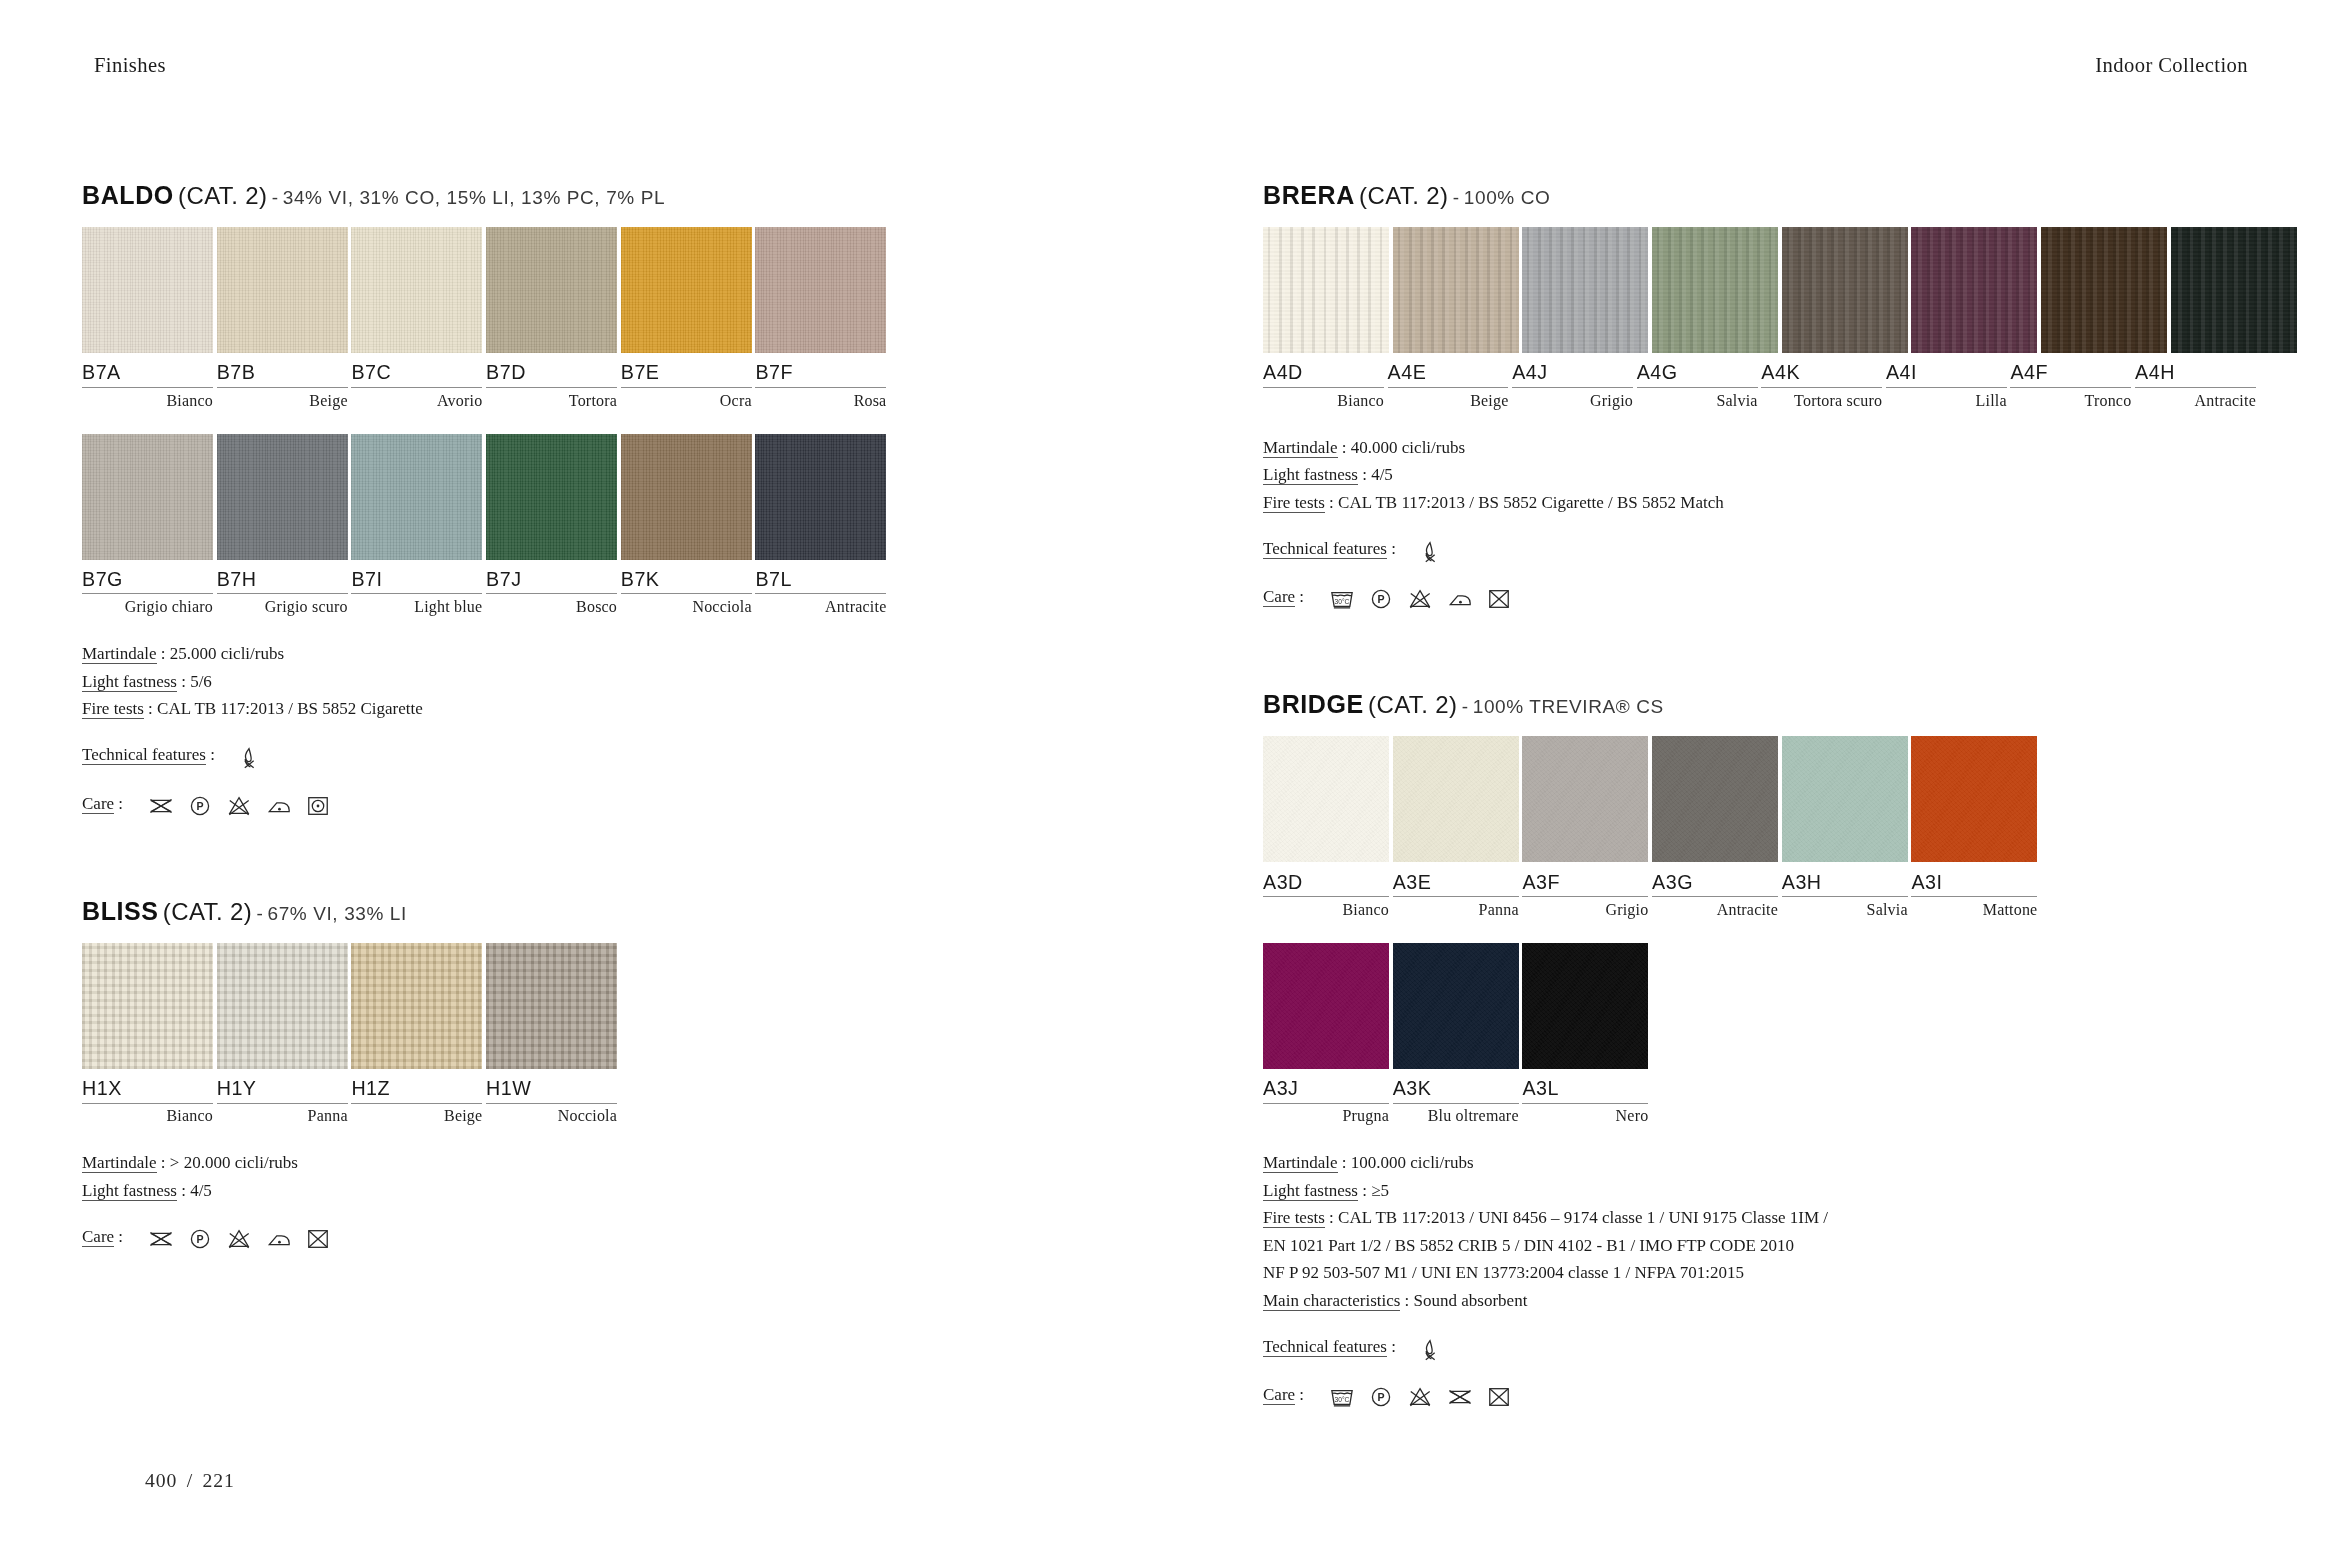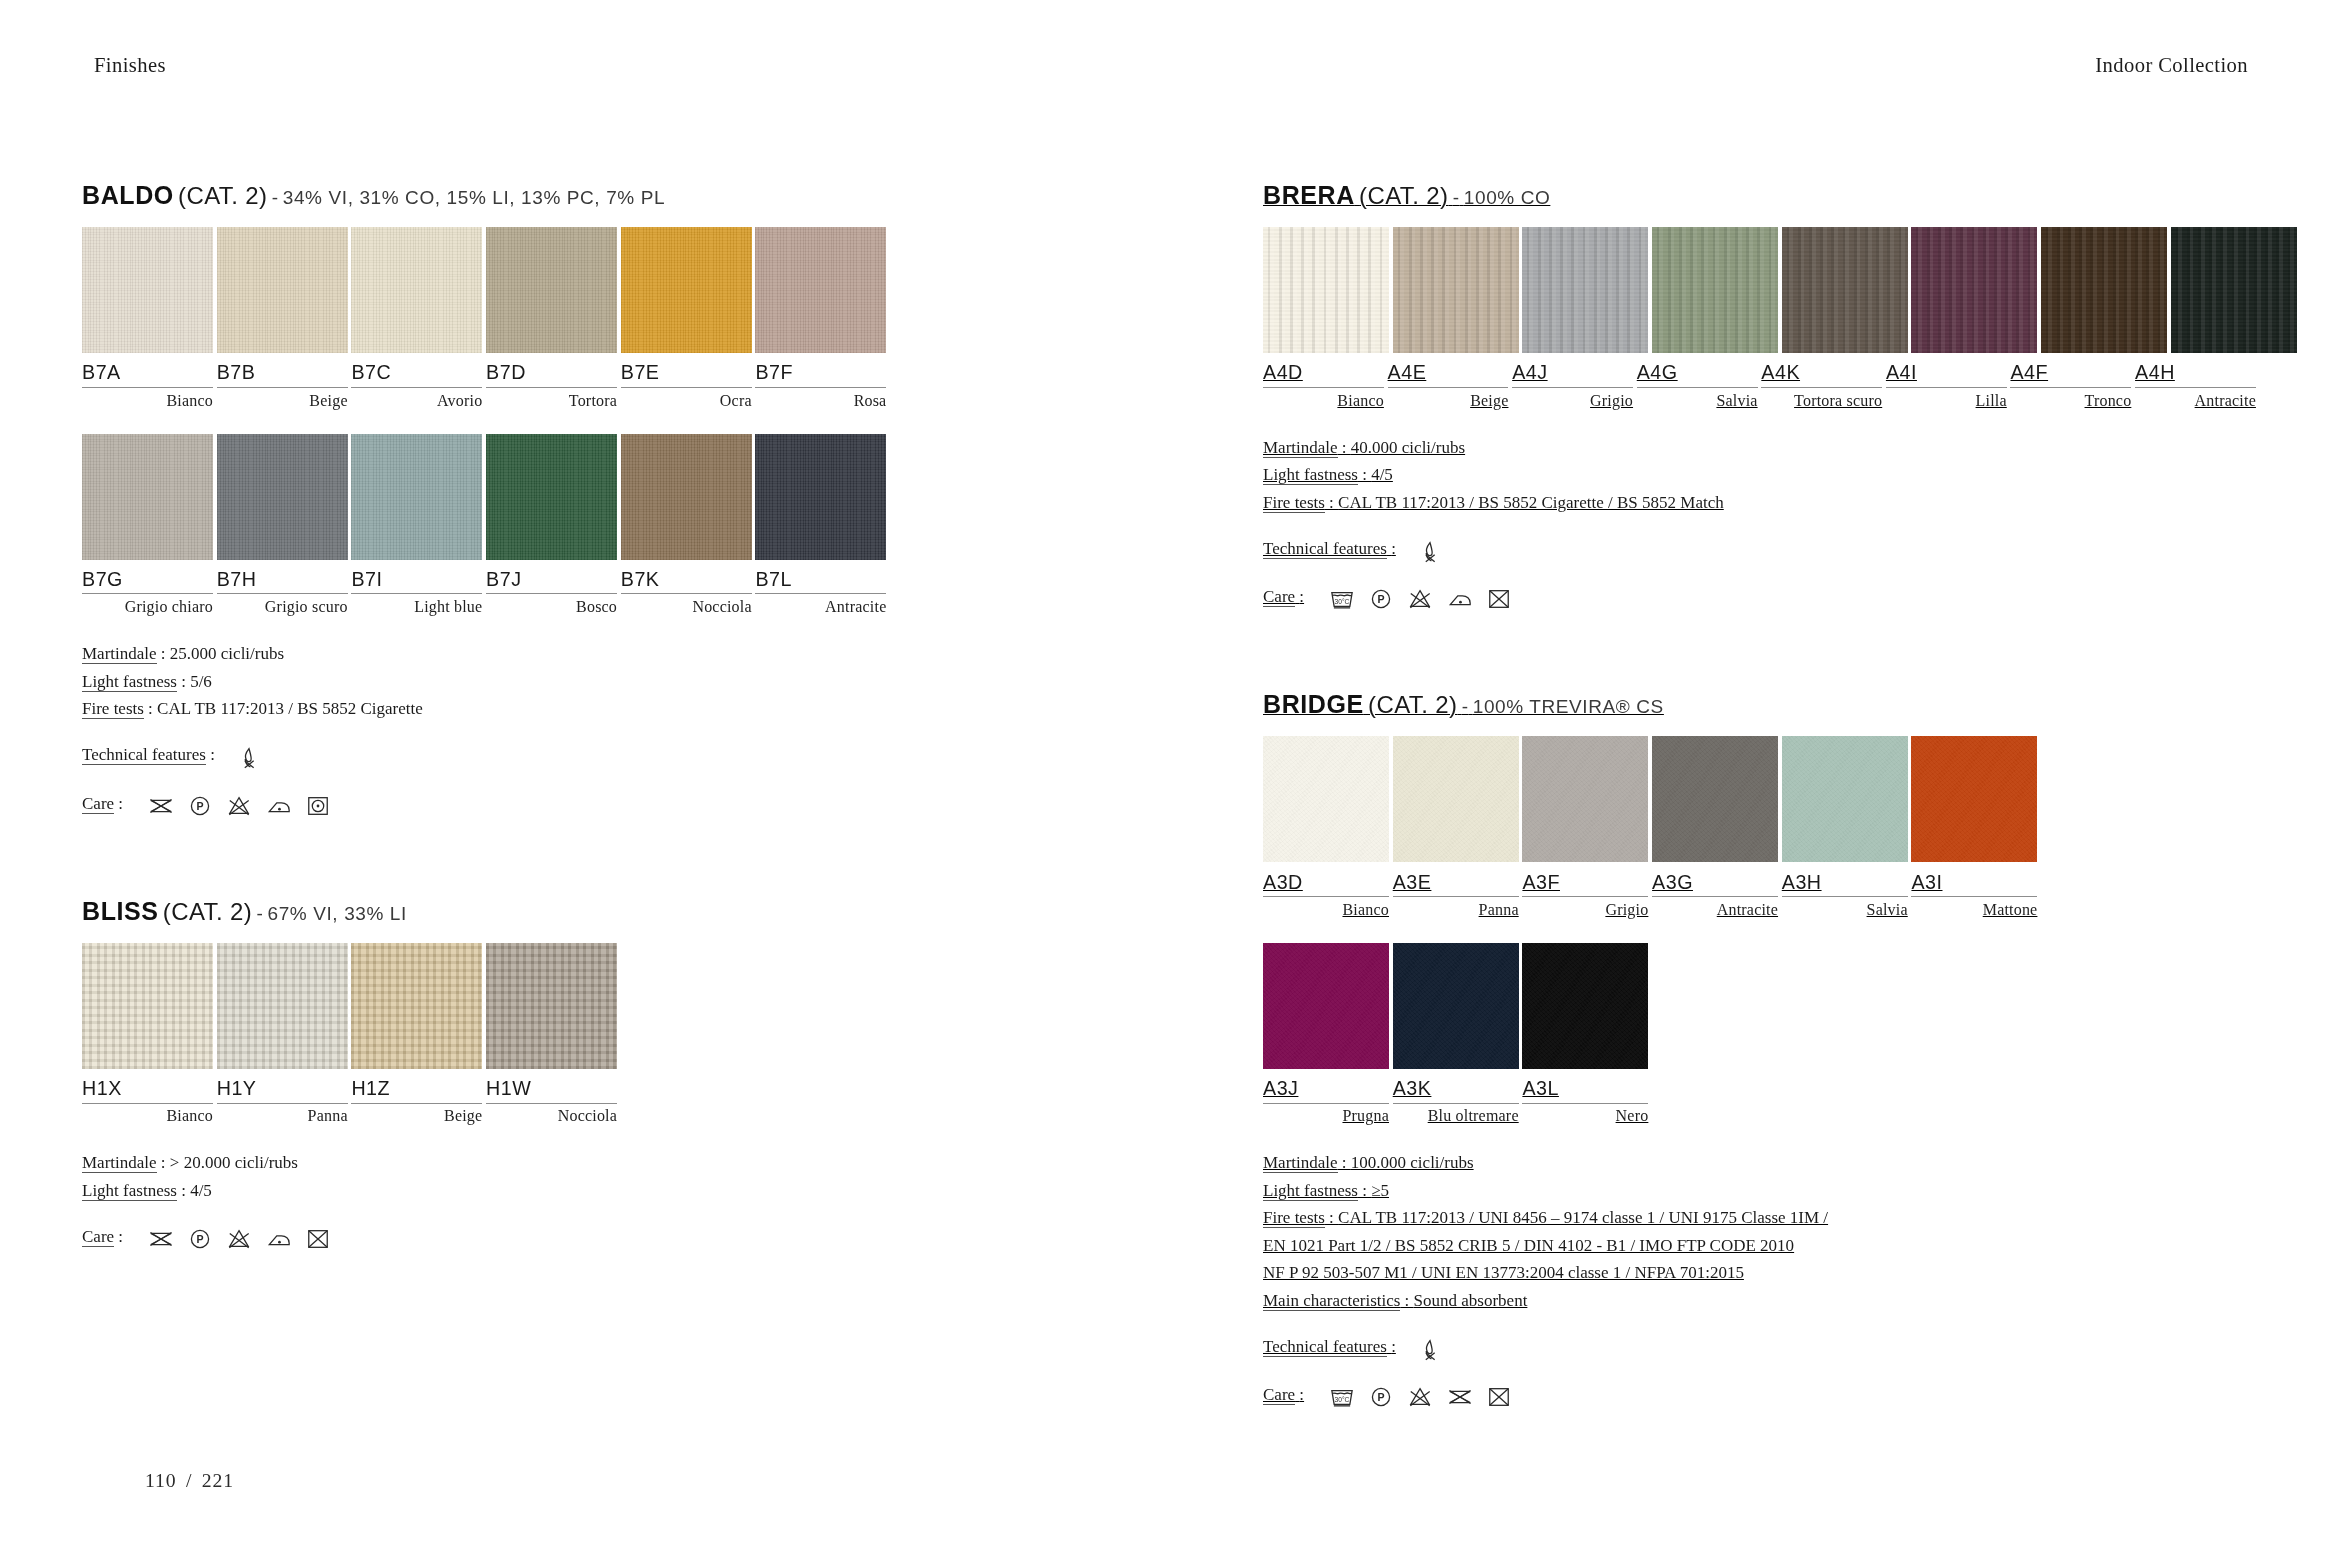--- a/index.html
+++ b/index.html
@@ -24,21 +24,21 @@
   .folio{
     position:absolute;left:145px;bottom:70px;
     font-family:"Liberation Serif", serif;
     font-size:19.7px;color:#2b2b2b;letter-spacing:0.9px;
   }
   .folio .sep{padding:0 9.4px;}
 
   
   .col{position:absolute;top:183px;width:993px;}
   .col.left{left:82px;}
-  .col.right{left:1263px;text-decoration:underline;}
+  .col.right{left:1263px;}
 
   
   .family{margin-bottom:0;}
   .fam-title{
     font-family:"Liberation Sans", sans-serif;
     white-space:nowrap;
     margin:0 0 19px 0;
     line-height:1;
   }
   .fam-name{
@@ -630,15 +630,15 @@
                    <path d="M5 4 L25 22" stroke="#2a2a2a" fill="none" stroke-width="1.4"></path>
                    <path d="M25 4 L5 22" stroke="#2a2a2a" fill="none" stroke-width="1.4"></path>
             </svg>
           </span>
         </span>
       </div>
     </div>
   </div>
 
 <div class="folio">
-  <span>110</span><span class="sep">/</span><span>221</span>
+  <span>400</span><span class="sep">/</span><span>221</span>
 </div>
 
 
 </body></html>

